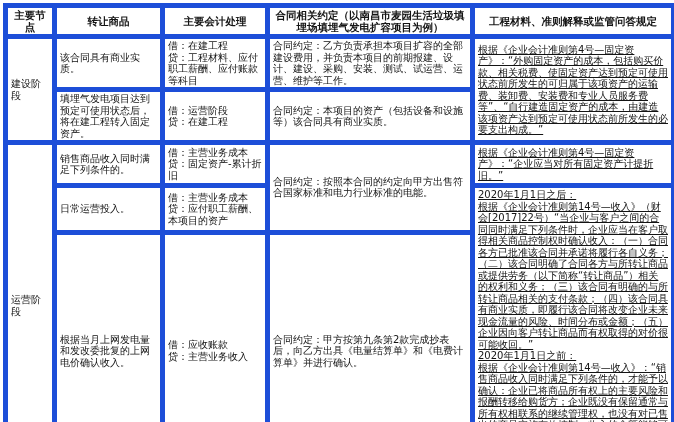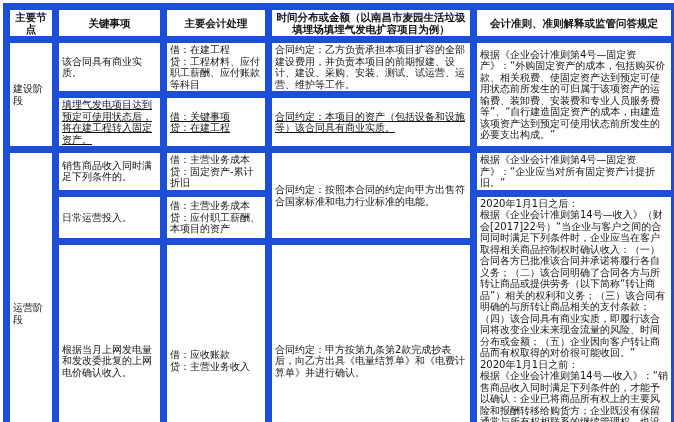--- a/index.html
+++ b/index.html
@@ -12,82 +12,82 @@
     font-family: "DejaVu Sans", sans-serif;
     color: #141414;
   }
   table.acct {
     border-collapse: collapse;
     table-layout: fixed;
     width: 668px;
     margin: 3px 0 0 3px;
   }
   .acct th, .acct td {
-    border: 7px solid #1d4ed8;
+    border: 5px solid #1d4ed8;
     padding: 1px 3px;
     font-size: 10px;
     line-height: 11.5px;
     vertical-align: middle;
     text-align: left;
     word-break: break-all;
   }
   .acct th {
     font-weight: bold;
     text-align: center;
     font-size: 10.5px;
     line-height: 12px;
     padding: 1px 2px;
   }
   .stage { text-align: center; }
-  .std { vertical-align: top; }
+  .std { vertical-align: top; text-decoration: underline; }
   .entry-line, .para { display: block; }
   tr.h-header { height: 25px; }
   tr.r1 { height: 53px; }
-  tr.r2 { height: 44px; text-decoration: underline; }
+  tr.r2 { height: 44px; }
   tr.r3 { height: 43px; }
   tr.r4 { height: 35px; }
   tr.r5 { height: 210px; }
   tr.r5 td { border-bottom: 3px solid #1d1d1d; }
 </style>
 </head>
 <body>
 
 <div class="page">
   <table class="acct">
     <colgroup>
       <col style="width:49px">
       <col style="width:108px">
       <col style="width:105px">
       <col style="width:205px">
       <col style="width:201px">
     </colgroup>
     <thead>
       <tr class="h-header">
         <th>主要节点</th>
-        <th>关键事项</th>
+        <th>转让商品</th>
         <th>主要会计处理</th>
-        <th>时间分布或金额（以南昌市麦园生活垃圾填埋场填埋气发电扩容项目为例）</th>
-        <th>会计准则、准则解释或监管问答规定</th>
+        <th>合同相关约定（以南昌市麦园生活垃圾填埋场填埋气发电扩容项目为例）</th>
+        <th>工程材料、准则解释或监管问答规定</th>
       </tr>
     </thead>
     <tbody>
       <tr class="r1">
         <td class="stage" rowspan="2">建设阶段</td>
         <td>该合同具有商业实质。</td>
         <td>
           <span class="entry-line">借：在建工程</span>
           <span class="entry-line">贷：工程材料、应付职工薪酬、应付账款等科目</span>
         </td>
         <td>合同约定：乙方负责承担本项目扩容的全部建设费用，并负责本项目的前期报建、设计、建设、采购、安装、测试、试运营、运营、维护等工作。</td>
         <td class="std" rowspan="2">根据《企业会计准则第4号—固定资产》：“外购固定资产的成本，包括购买价款、相关税费、使固定资产达到预定可使用状态前所发生的可归属于该项资产的运输费、装卸费、安装费和专业人员服务费等”、“自行建造固定资产的成本，由建造该项资产达到预定可使用状态前所发生的必要支出构成。”</td>
       </tr>
       <tr class="r2">
         <td>填埋气发电项目达到预定可使用状态后，将在建工程转入固定资产。</td>
         <td>
-          <span class="entry-line">借：关键事项</span>
+          <span class="entry-line">借：运营阶段</span>
           <span class="entry-line">贷：在建工程</span>
         </td>
         <td>合同约定：本项目的资产（包括设备和设施等）该合同具有商业实质。</td>
       </tr>
       <tr class="r3">
         <td class="stage" rowspan="3">运营阶段</td>
         <td>销售商品收入同时满足下列条件的。</td>
         <td>
           <span class="entry-line">借：主营业务成本</span>
           <span class="entry-line">贷：固定资产-累计折旧</span>

